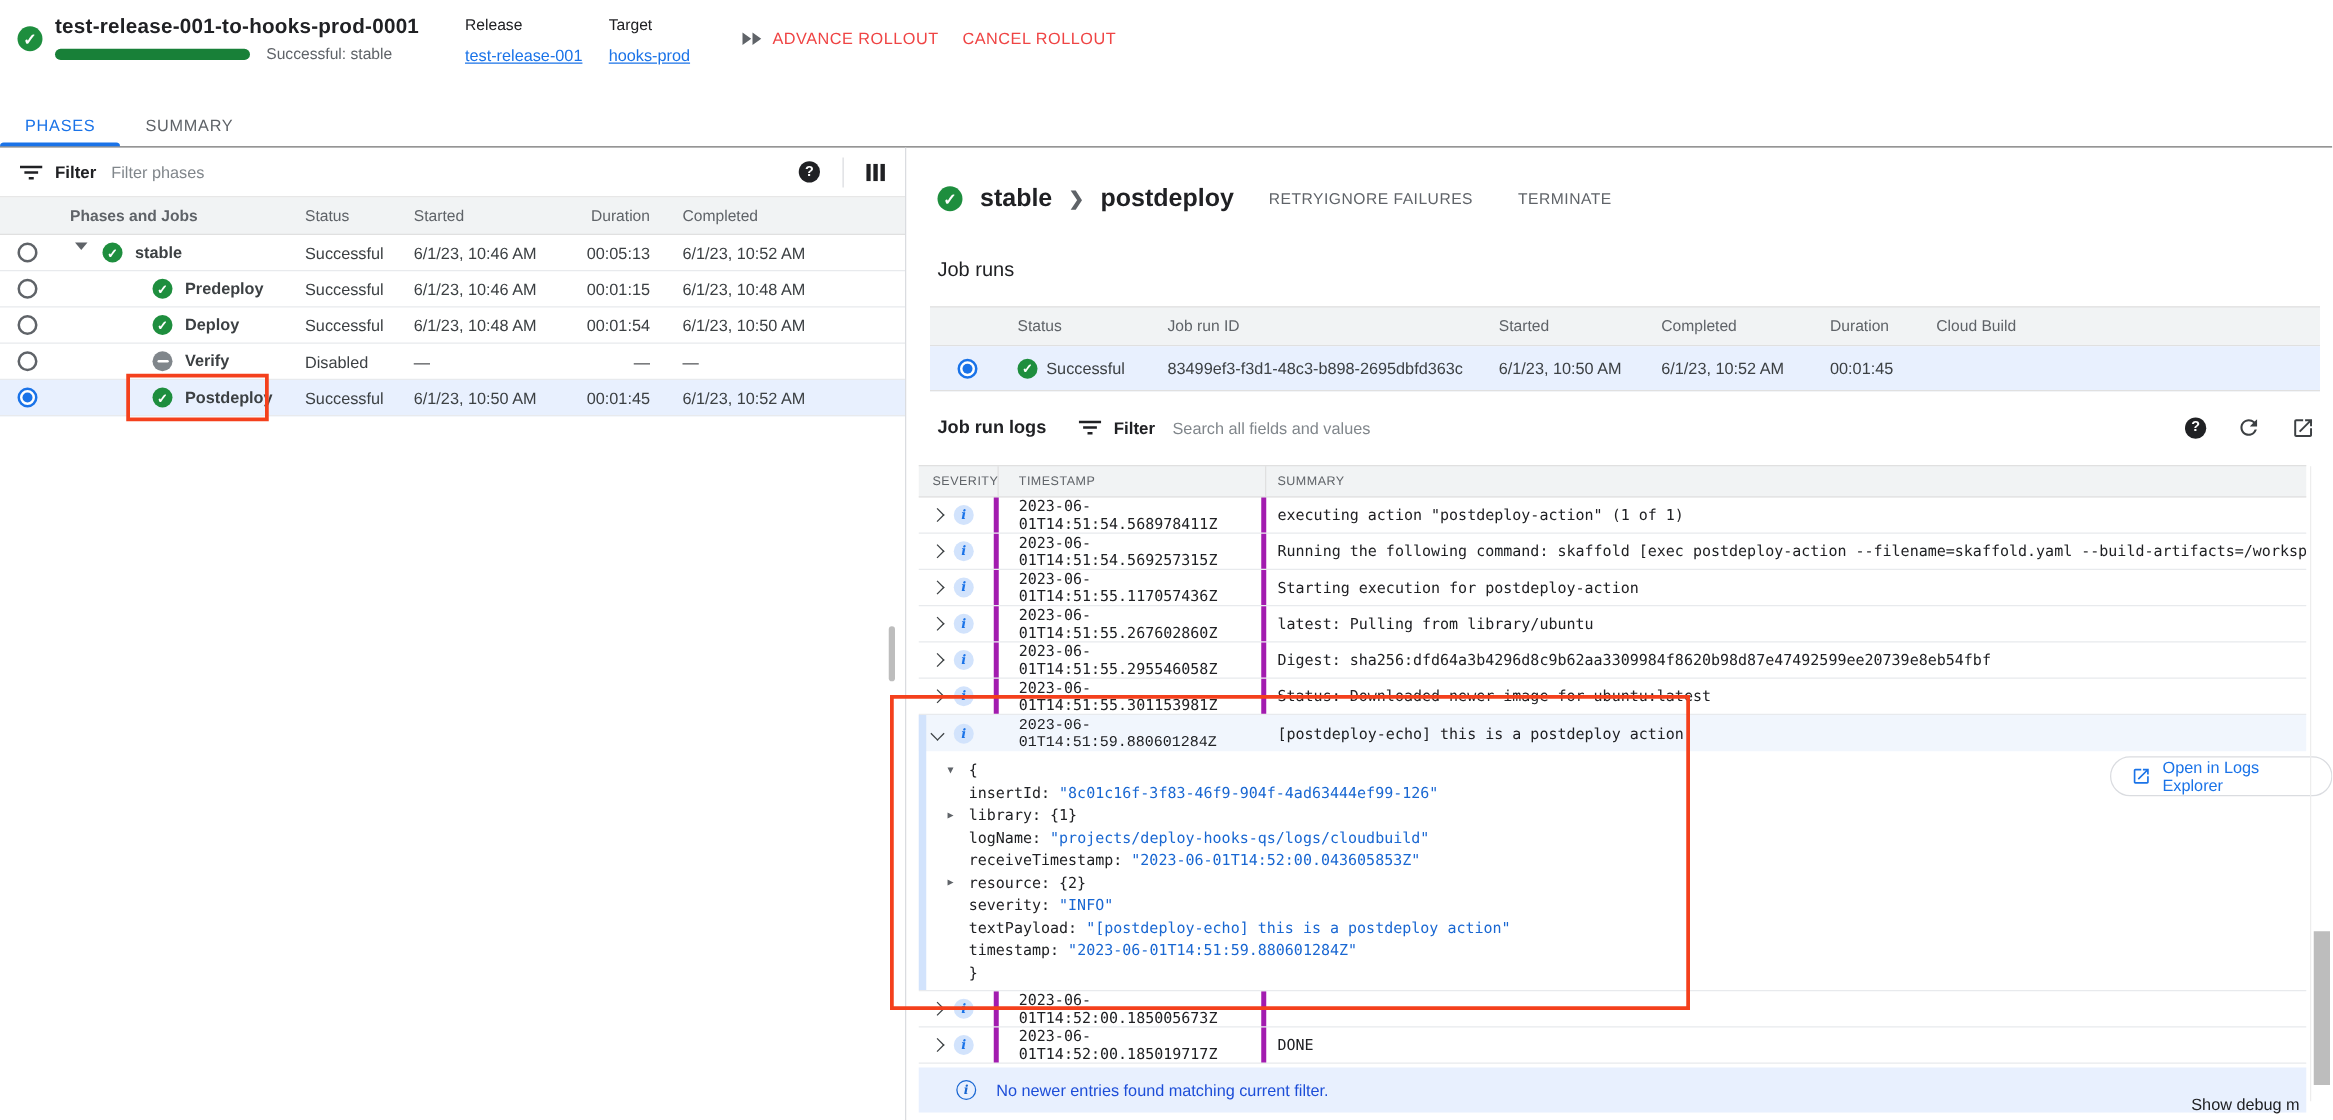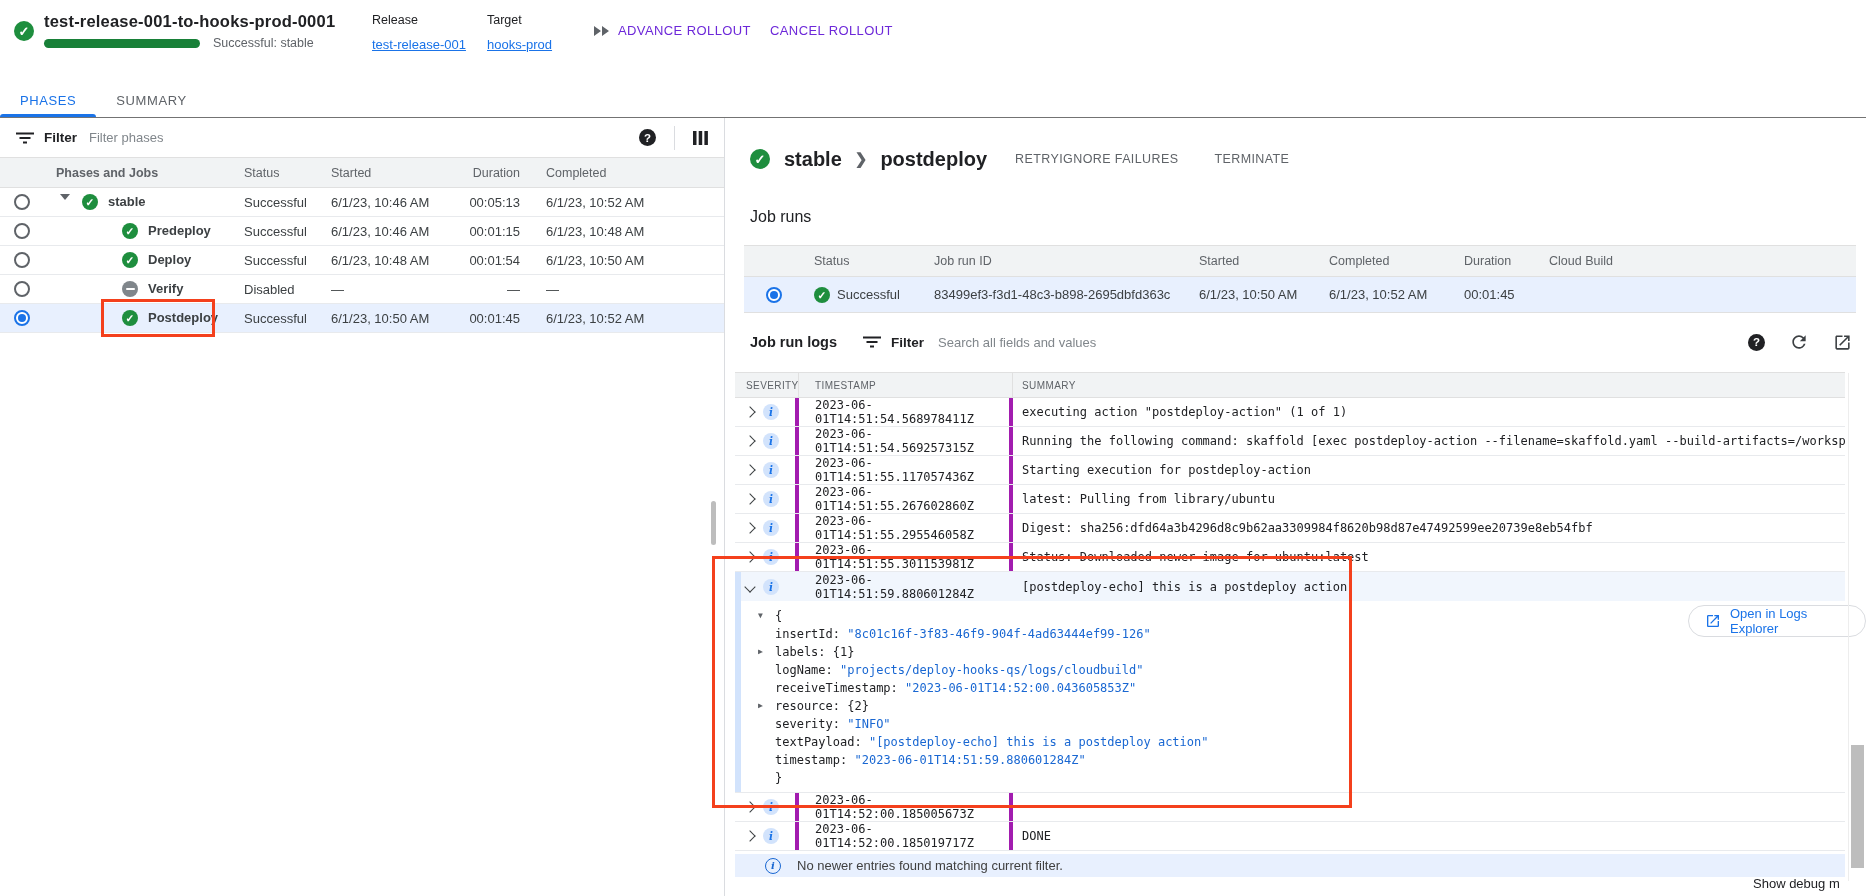--- a/index.html
+++ b/index.html
@@ -35,21 +35,21 @@
 
   
   .hdr-check { position:absolute; left:14px; top:21px; }
   .hdr-title { position:absolute; left:44px; top:12px; font-size:16.5px; font-weight:bold; letter-spacing:.2px; }
   .hdr-sub { position:absolute; left:44px; top:36px; display:flex; align-items:center; gap:13px; }
   .progress { width:156px; height:9px; border-radius:5px; background:#188038; }
   .hdr-status { color:#5f6368; font-size:12.5px; }
   .hdr-meta { position:absolute; top:13px; }
   .meta-label { font-size:12.5px; font-weight:500; color:#202124; }
   .meta-link { display:inline-block; margin-top:10px; color:#1a73e8; text-decoration:underline; font-size:13px; cursor:pointer; }
-  .hdr-btn { position:absolute; top:23px; display:flex; align-items:center; gap:8px; color:#6d28d9;
+  .hdr-btn { position:absolute; top:23px; display:flex; align-items:center; gap:8px; color:#ef4444;
              font-weight:500; font-size:13px; letter-spacing:.4px; cursor:pointer; }
 
   
   .tabbar { position:absolute; top:83px; left:0; right:0; height:35px; border-bottom:1px solid #737373; display:flex; }
   .tab { padding:0 20px; display:flex; align-items:center; font-weight:500; font-size:13px;
          letter-spacing:.6px; color:#5f6368; position:relative; cursor:pointer; }
   .tab.active { color:#1a73e8; }
   .tab.active::after { content:""; position:absolute; left:0; right:0; bottom:0; height:3px; background:#1a73e8; border-radius:3px 3px 0 0; }
 
   
@@ -109,27 +109,27 @@
                color:#5f6368; font-size:10px; letter-spacing:.4px; }
   .lg-sev { width:64px; padding-left:11px; display:flex; align-items:center; gap:9px; border-right:1px solid #e0e0e0; }
   .lg-ts  { width:214px; padding-left:16px; display:flex; align-items:center; border-right:1px solid #e0e0e0; }
   .lg-sum { flex:1; padding-left:9px; display:flex; align-items:center; overflow:hidden; white-space:nowrap; }
   .log-row { display:flex; height:29px; border-bottom:1px solid #e8eaed;
              font-family:"DejaVu Sans Mono", monospace; font-size:12px; color:#202124; }
   .log-row .lg-ts, .log-row .lg-sev { border-right:4px solid #a21caf; }
   .expanded { position:relative; border-bottom:1px solid #e8eaed; }
   .exp-bar { position:absolute; left:0; top:0; bottom:0; width:6px; background:#d2e3fc; }
   .exp-row { display:flex; height:29px; background:#f1f6fd; font-family:"DejaVu Sans Mono", monospace; font-size:12px; color:#202124; }
-  .exp-row .lg-sev, .exp-row .lg-ts { border-right:none; }
+  .exp-row .lg-sev, .exp-row .lg-ts { border-right:none;font-family:Liberation Mono, monospace; }
   .exp-json { padding:6px 0 5px 40px; }
   .jline { height:18px; line-height:18px; position:relative; font-family:"DejaVu Sans Mono", monospace; font-size:12px; color:#202124; }
   .jarrow { position:absolute; left:-17px; top:0; font-size:8px; color:#5f6368; cursor:pointer; }
   .jstr { color:#1967d2; }
-  .banner { margin-top:3px; height:23px; background:#e8f0fe; display:flex; align-items:center; gap:16px;
-            padding-left:30px; color:#404040; font-size:13px; }
+  .banner { margin-top:3px; height:36px; background:#e8f0fe; display:flex; align-items:center; gap:16px;
+            padding-left:30px; color:#1d4ed8; font-size:13px; }
 
   .open-logs { position:absolute; left:963px; top:487px; height:32px; padding:0 16px; background:#fff;
                border:1px solid #dadce0; border-radius:16px; display:flex; align-items:center; gap:9px;
                color:#1a73e8; font-weight:500; font-size:13px; cursor:pointer; }
 
   .logs-scrollbar { position:absolute; left:1123px; top:255px; width:16px; height:508px; border-left:1px solid #ededed; }
   .logs-scroll-handle { position:absolute; left:2px; top:372px; width:13px; height:123px; background:#bdbdbd; cursor:pointer; }
 
   .show-debug { position:absolute; left:1753px; top:876px; white-space:nowrap; font-size:13px; color:#202124; cursor:pointer; }
 
@@ -404,21 +404,21 @@
           <div class="lg-sev">
               <span class="chev down"></span>
               <span class="sev-info"></span>
             </div>
           <div class="lg-ts">2023-06-01T14:51:59.880601284Z</div>
           <div class="lg-sum">[postdeploy-echo] this is a postdeploy action</div>
         </div>
         <div class="exp-json">
           <div class="jline"><span class="jarrow">▼</span><span class="jkey"></span><span class="jstr"></span><span class="jplain">{</span></div>
           <div class="jline"><span class="jarrow"></span><span class="jkey">insertId: </span><span class="jstr">"8c01c16f-3f83-46f9-904f-4ad63444ef99-126"</span><span class="jplain"></span></div>
-          <div class="jline"><span class="jarrow">▶</span><span class="jkey">labels: </span><span class="jstr"></span><span class="jplain">{1}</span></div>
+          <div class="jline"><span class="jarrow">▶</span><span class="jkey">library: </span><span class="jstr"></span><span class="jplain">{1}</span></div>
           <div class="jline"><span class="jarrow"></span><span class="jkey">logName: </span><span class="jstr">"projects/deploy-hooks-qs/logs/cloudbuild"</span><span class="jplain"></span></div>
           <div class="jline"><span class="jarrow"></span><span class="jkey">receiveTimestamp: </span><span class="jstr">"2023-06-01T14:52:00.043605853Z"</span><span class="jplain"></span></div>
           <div class="jline"><span class="jarrow">▶</span><span class="jkey">resource: </span><span class="jstr"></span><span class="jplain">{2}</span></div>
           <div class="jline"><span class="jarrow"></span><span class="jkey">severity: </span><span class="jstr">"INFO"</span><span class="jplain"></span></div>
           <div class="jline"><span class="jarrow"></span><span class="jkey">textPayload: </span><span class="jstr">"[postdeploy-echo] this is a postdeploy action"</span><span class="jplain"></span></div>
           <div class="jline"><span class="jarrow"></span><span class="jkey">timestamp: </span><span class="jstr">"2023-06-01T14:51:59.880601284Z"</span><span class="jplain"></span></div>
           <div class="jline"><span class="jarrow"></span><span class="jkey"></span><span class="jstr"></span><span class="jplain">}</span></div>
         </div>
       </div>
 

